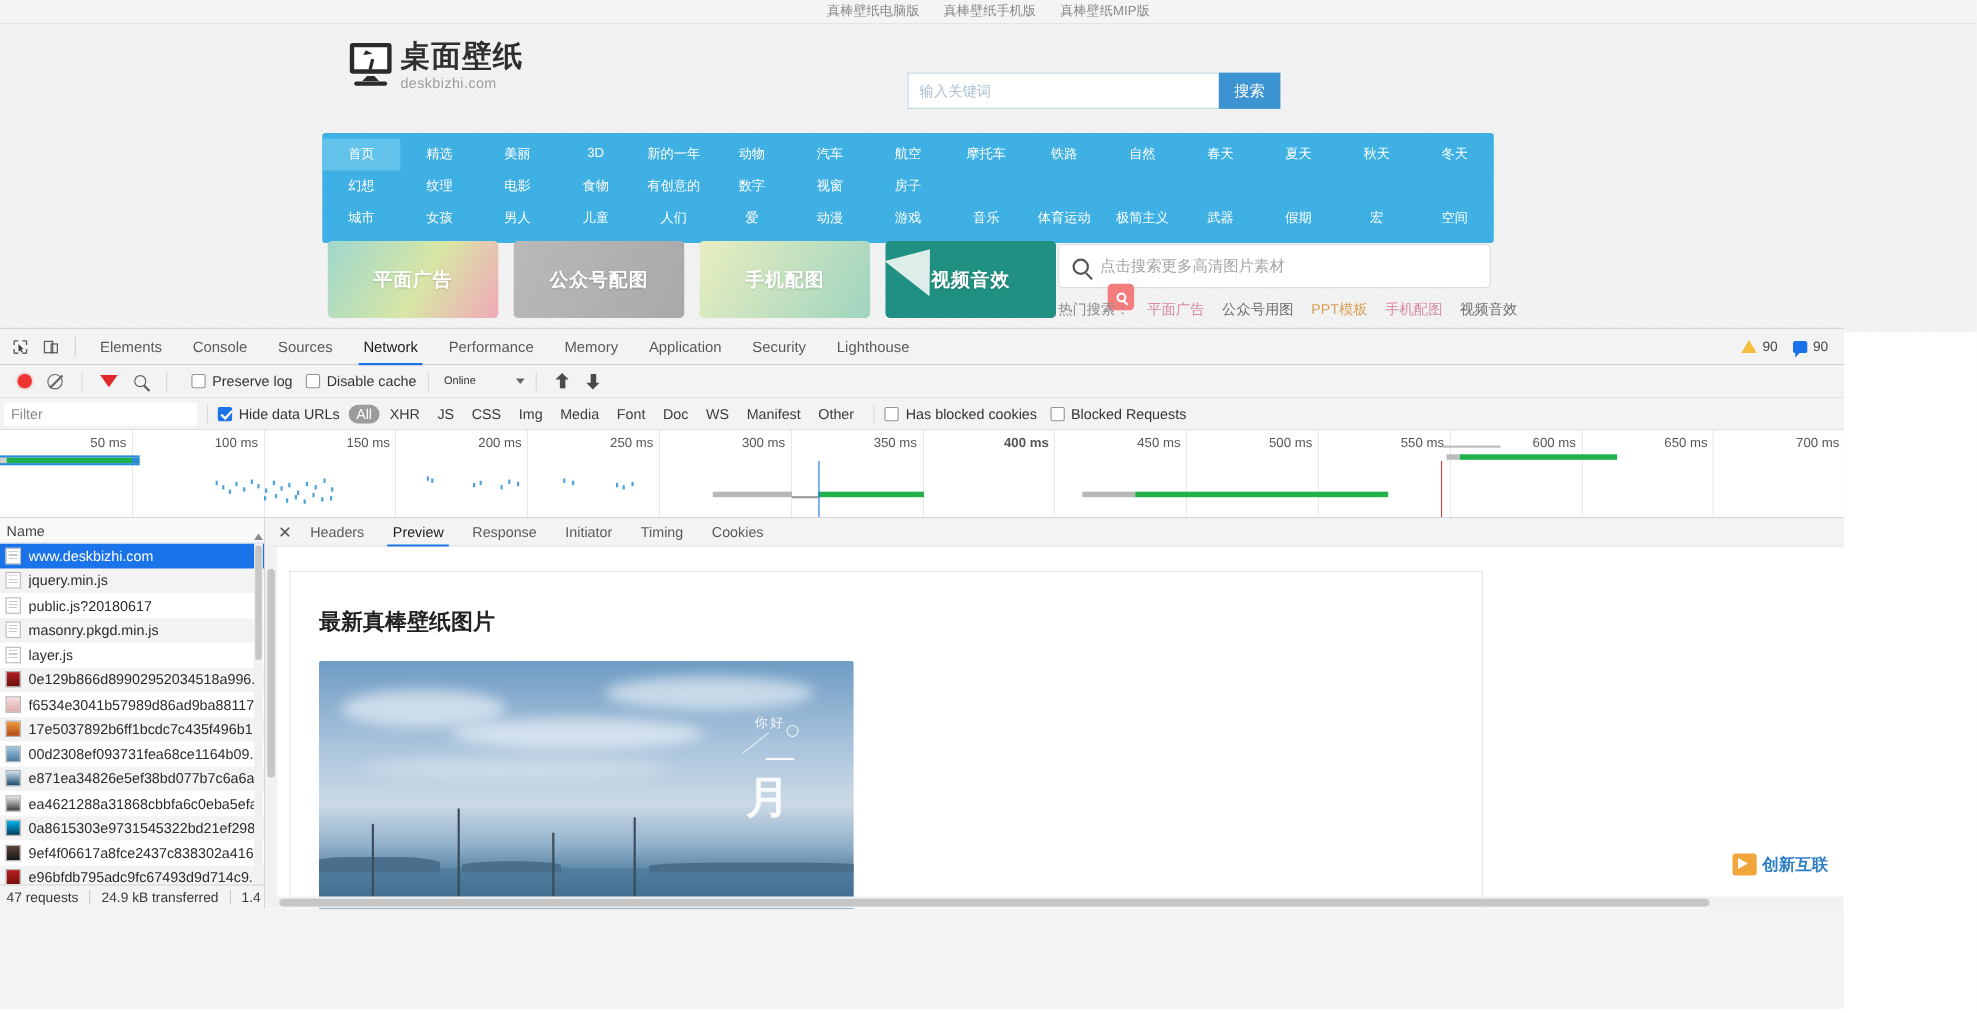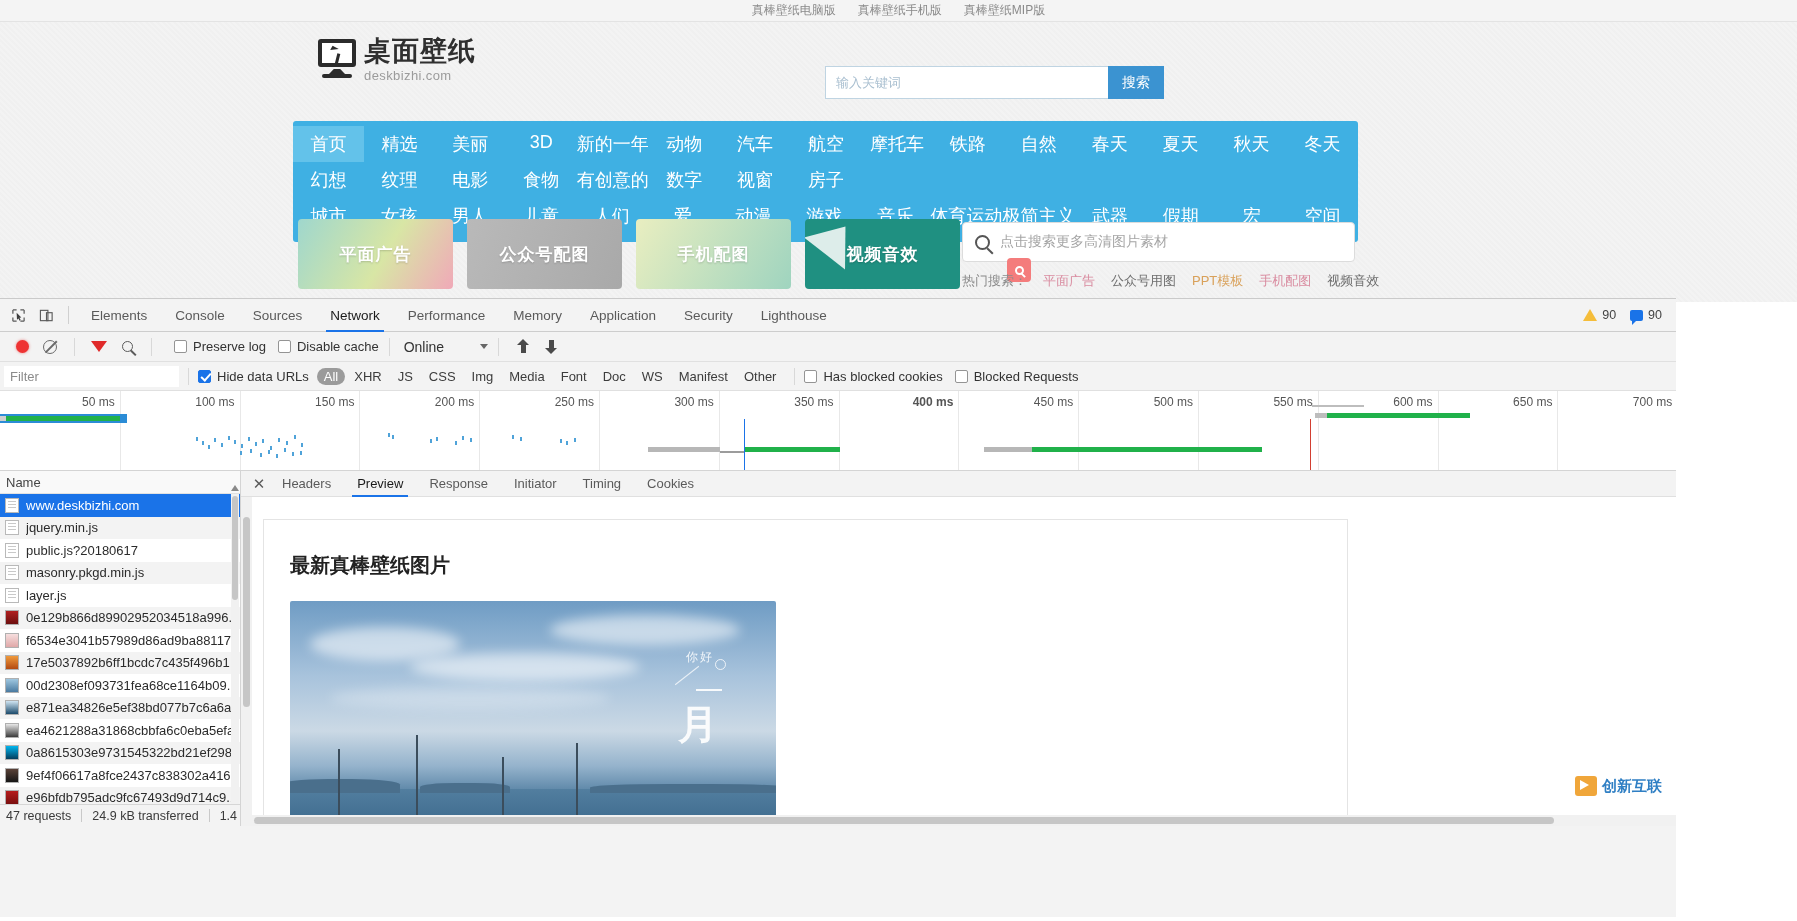--- a/index.html
+++ b/index.html
@@ -70,21 +70,21 @@
     width: 56px; height: 33px; background: #3b93d1; color: #fff;
     border: none; font-size: 14px; cursor: pointer;
   }
 
   .nav {
     position: absolute; left: 293px; top: 99px; width: 1065px;
     background: #3fb0e3; border-radius: 3px; padding: 5px 0 8px 0;
   }
   .nav-row { display: flex; }
   .nav-item {
-    flex: 1 1 0; text-align: center; color: #fff; font-size: 18px;
+    flex: 1 1 0; text-align: center; color: #fff; font-size: 12px;
     padding: 6px 0; text-decoration: none; white-space: nowrap;
   }
   .nav-item.active { background: #63c2ea; }
 
   .promos {
     position: absolute; left: 298px; top: 197px;
     display: flex; gap: 14px;
   }
   .promo {
     width: 155px; height: 70px; border-radius: 4px;
@@ -175,21 +175,21 @@
   .clear-ic { width:14px;height:14px;border:1.6px solid #6b6b6b;border-radius:50%;position:relative;}
   .clear-ic::after{content:"";position:absolute;left:-1px;top:5px;width:16px;height:1.6px;background:#6b6b6b;transform:rotate(-45deg);}
   .filter-ic { width:0;height:0;border-left:8px solid transparent;border-right:8px solid transparent;border-top:11px solid #e02a2a;}
   .search-ic { width:11px;height:11px;border:1.6px solid #5a5a5a;border-radius:50%;position:relative;}
   .search-ic::after{content:"";position:absolute;right:-5px;bottom:-3px;width:7px;height:1.6px;background:#5a5a5a;transform:rotate(45deg);}
   .cb { width: 13px; height: 13px; border: 1px solid #949494; background:#fff; border-radius:2px; display:inline-block; vertical-align:-2px;}
   .cb.checked { background:#1a73e8; border-color:#1a73e8; position:relative;}
   .cb.checked::after{content:"";position:absolute;left:4px;top:0px;width:4px;height:8px;border:solid #fff;border-width:0 2px 2px 0;transform:rotate(42deg);}
   .tb-label { display: inline-flex; align-items: center; gap: 6px; margin-left: 12px; cursor: pointer; font-size:13px;}
   .tb-divider { width:1px;height:18px;background:#d8d8d8; margin: 0 10px; }
-  .online-sel { display:flex;align-items:center;gap:36px; font-size:14px; cursor:pointer;text-align:center; }
+  .online-sel { display:flex;align-items:center;gap:36px; font-size:10px; cursor:pointer;text-align:center; }
   .caret { width:0;height:0;border-left:4px solid transparent;border-right:4px solid transparent;border-top:5px solid #666;}
   .arrow-up, .arrow-dn { width: 13px; height: 15px; position: relative; }
   .arrow-up::before{content:"";position:absolute;left:4px;top:5px;width:5px;height:9px;background:#4a4a4a;}
   .arrow-up::after{content:"";position:absolute;left:0;top:0;width:0;height:0;border-left:6.5px solid transparent;border-right:6.5px solid transparent;border-bottom:6px solid #4a4a4a;}
   .arrow-dn::before{content:"";position:absolute;left:4px;top:1px;width:5px;height:9px;background:#4a4a4a;}
   .arrow-dn::after{content:"";position:absolute;left:0;bottom:0;width:0;height:0;border-left:6.5px solid transparent;border-right:6.5px solid transparent;border-top:6px solid #4a4a4a;}
 
   .dt-filterbar {
     height: 29px; display: flex; align-items: center;
     border-bottom: 1px solid #e0e0e0; background: #f3f3f3;

